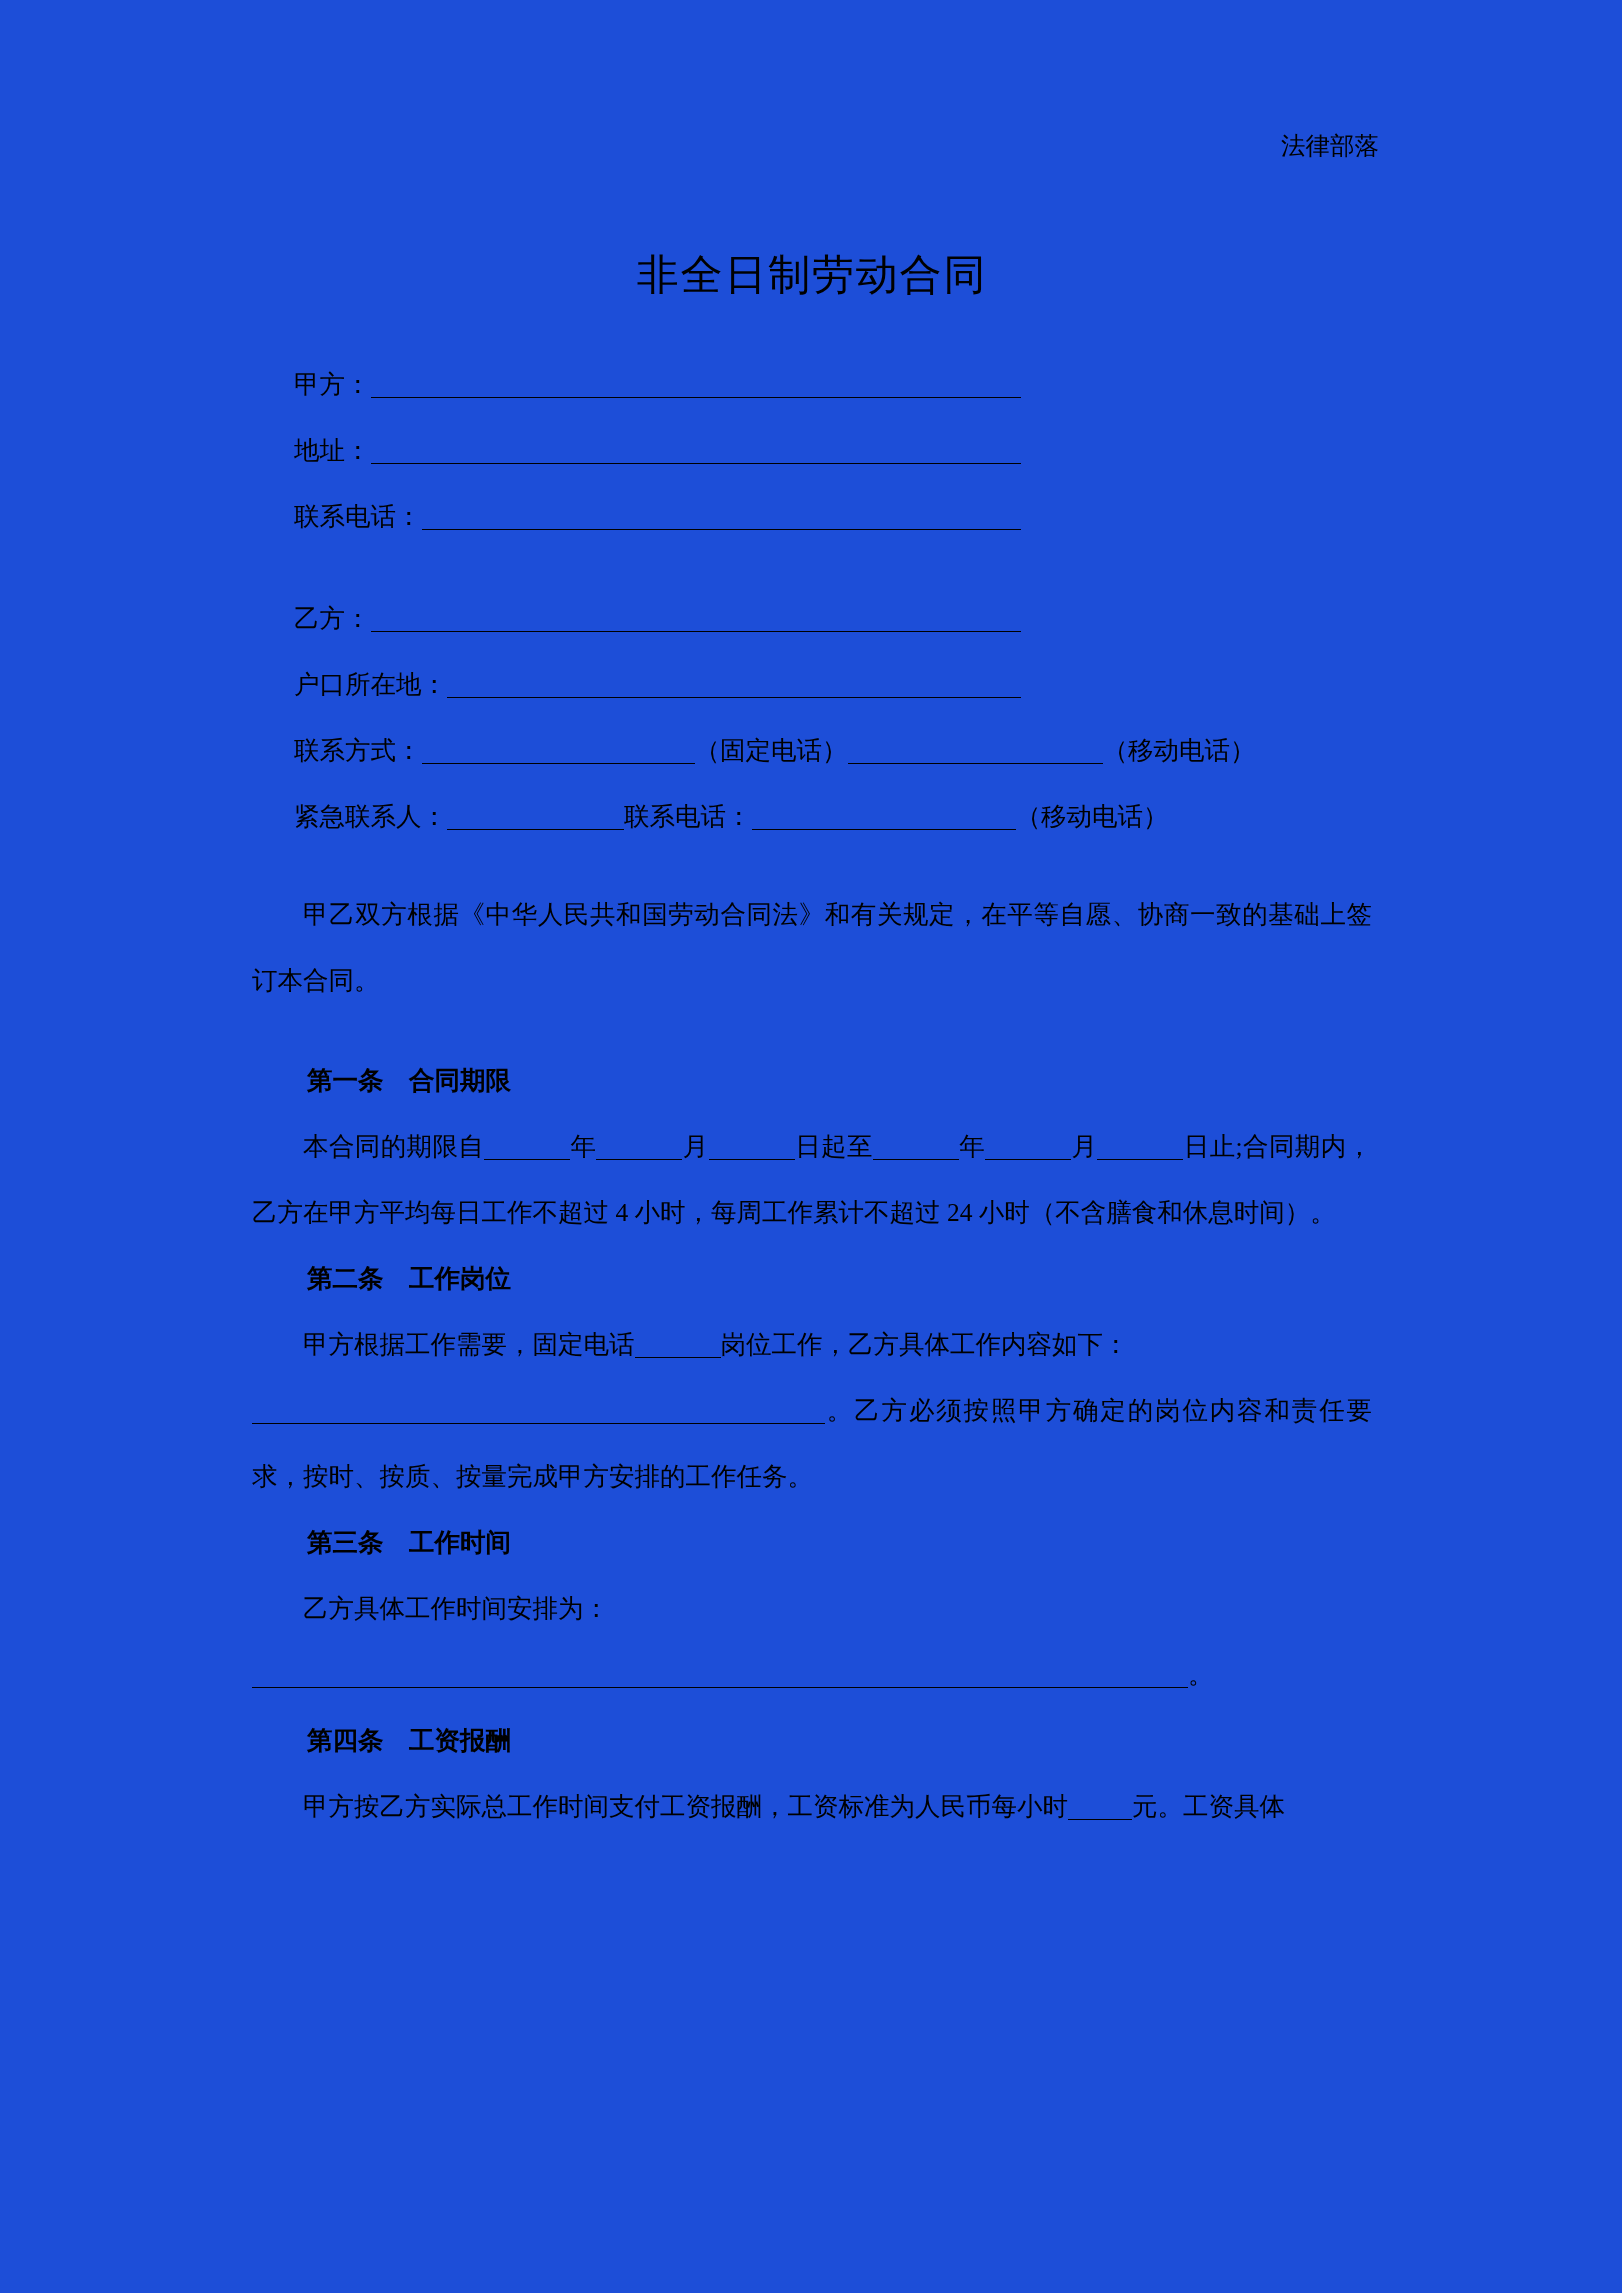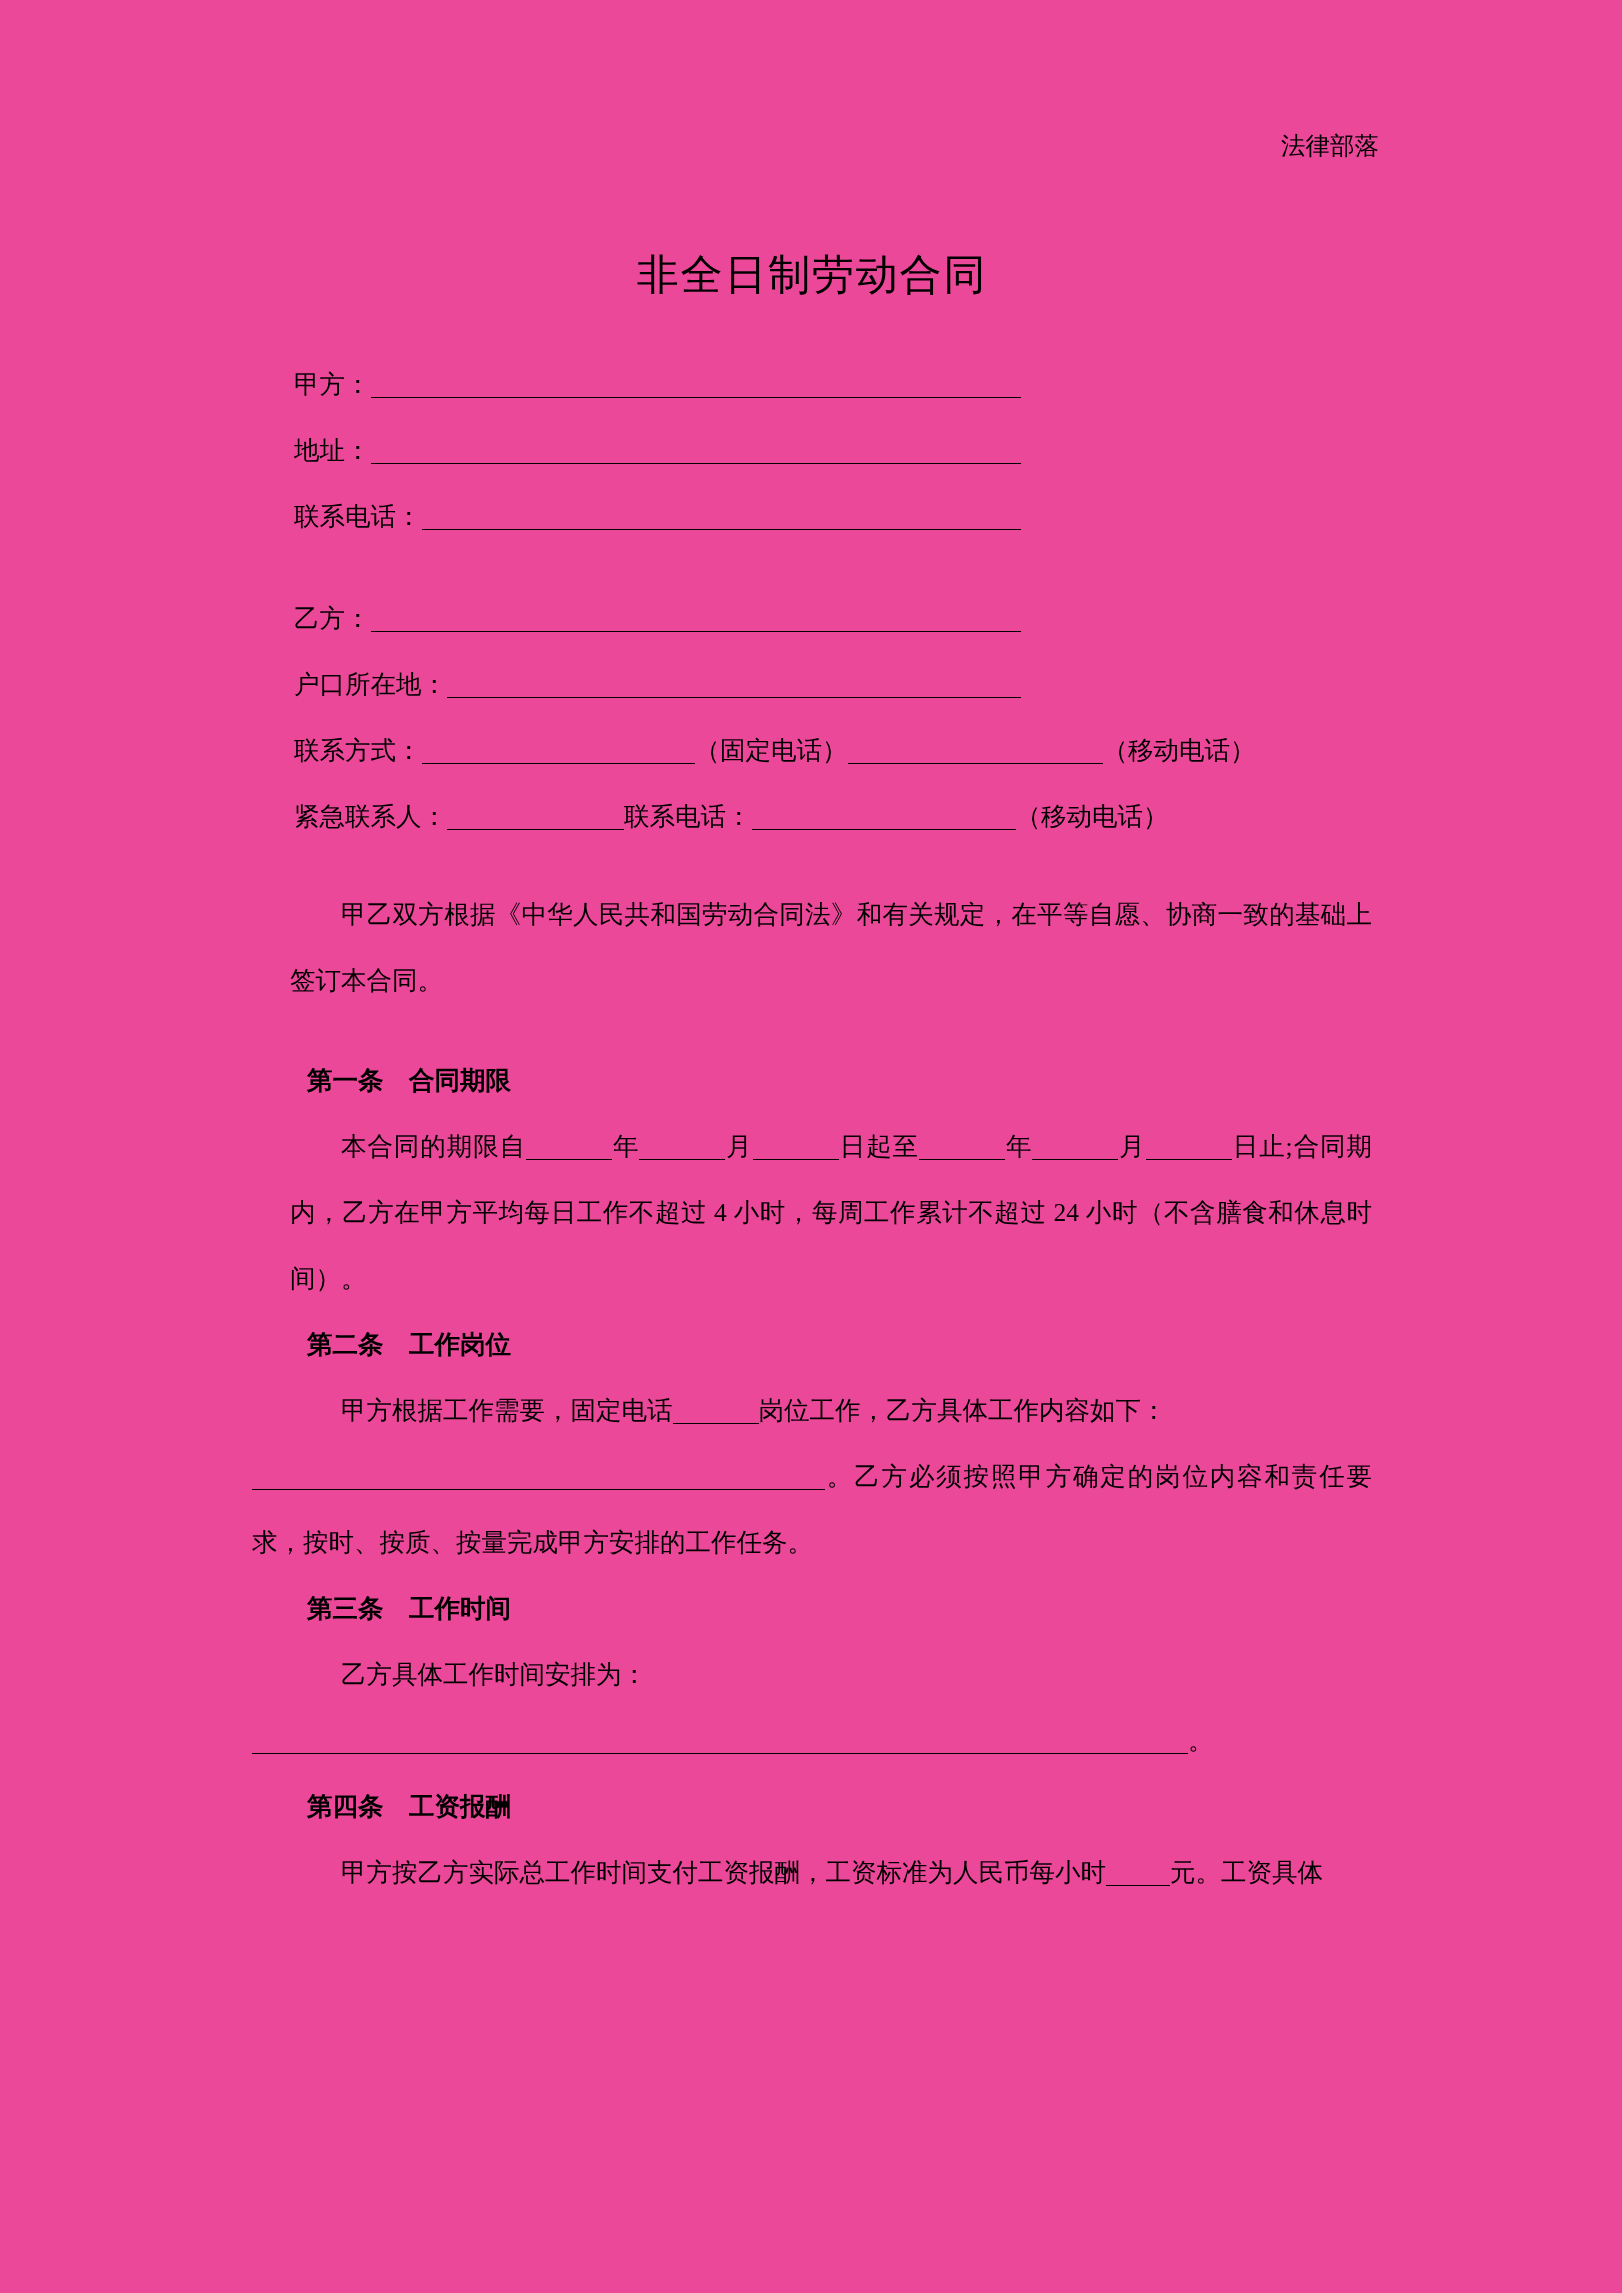--- a/index.html
+++ b/index.html
@@ -1,21 +1,21 @@
 <!DOCTYPE html>
 <html style="font-size:14.5px"><head>
   <meta charset="utf-8">
   <style>
     * { margin: 0; padding: 0; box-sizing: border-box; }
     html, body { background: #ffffff; }
     .page {
       position: relative;
       width: 1623px;
       height: 2294px;
-      background: #ec4899;
+      background: #1d4ed8;
       color: #000000;
       font-family: "Liberation Serif", serif;
       font-size: 25.5px;
       overflow: hidden;
     }
     .watermark {
       position: absolute;
       top: 129px;
       right: 244px;
       font-family: "Liberation Sans", sans-serif;
@@ -45,21 +45,21 @@
     .field-row > * { flex-shrink: 0; }
     .flabel { line-height: 66px; white-space: nowrap; }
     .fblank {
       border-bottom: 1.8px solid #000;
       align-self: flex-end;
       margin-bottom: 20px;
       height: 0;
     }
     .fblank.grow { flex: 1 1 auto; }
     .para { line-height: 66px; text-align: justify; }
-    .indent { text-indent: 2em; margin-left: 38px; }
+    .indent { text-indent: 2em; }
     .heading {
       padding-left: 55px;
       line-height: 66px;
       font-size: 25.5px;
       font-weight: 700;
       font-family: Liberation Serif, serif;
     }
     .heading.h-first { margin-top: 34px; }
     .preamble { margin-top: 32px; }
     .iblank {

